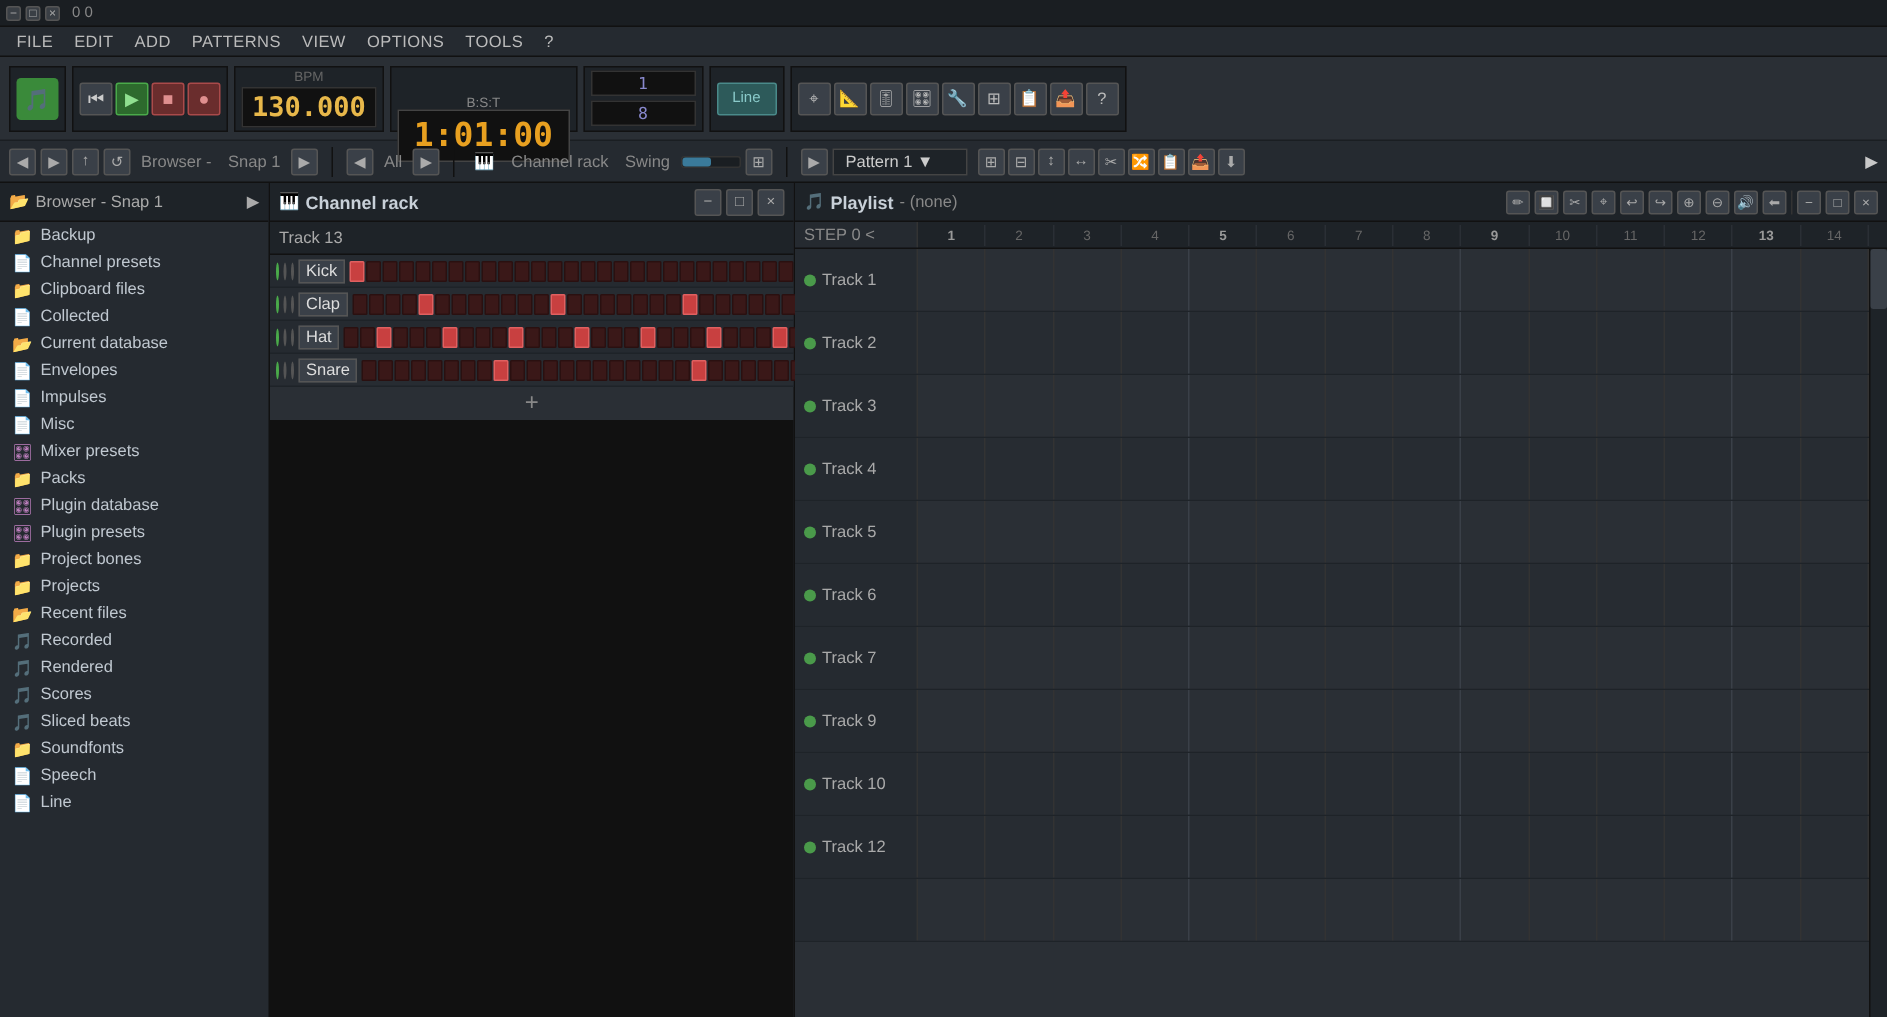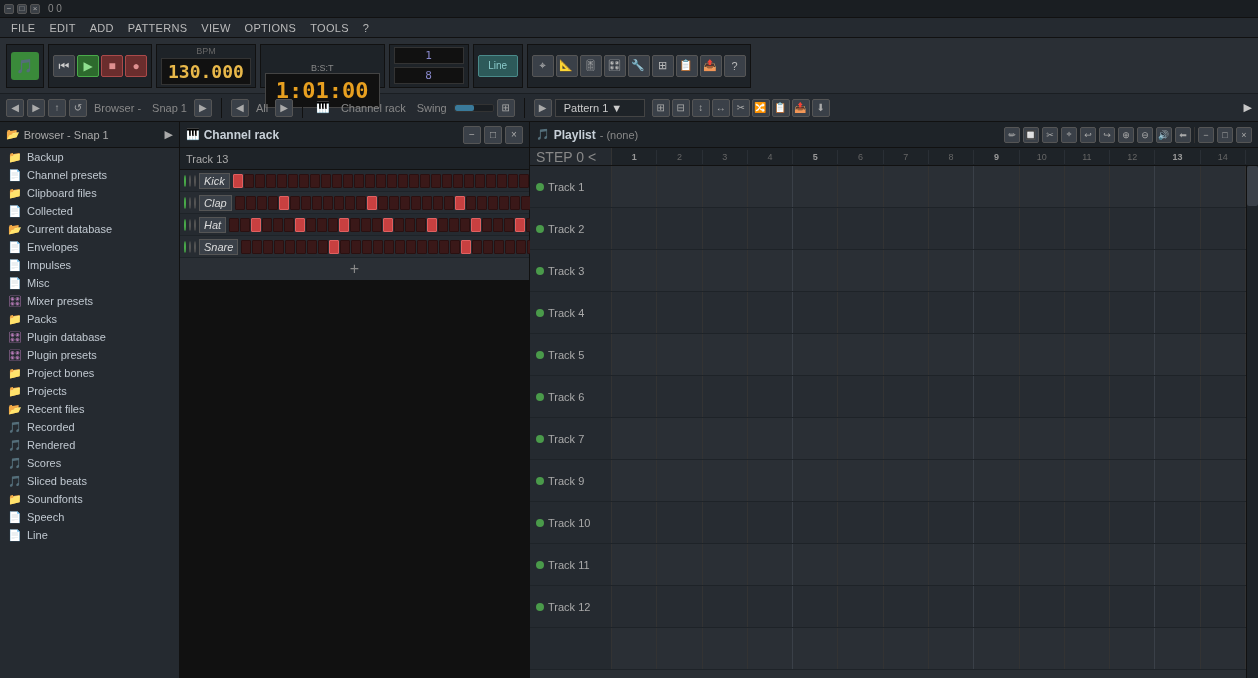--- a/index.html
+++ b/index.html
@@ -220,21 +220,20 @@
     .track-label-header { color: #aaa; }
 
     .channel-row {
       height: 22px;
       display: flex;
       align-items: center;
       border-bottom: 1px solid #1e2328;
       padding: 0 4px;
       gap: 3px;
       background: #252a30;
-      font-style: italic;
     }
     .channel-row:nth-child(even) { background: #272c32; }
 
     .ch-control {
       width: 12px; height: 12px;
       border-radius: 50%;
       border: 1px solid #555;
       background: #3a4048;
       cursor: pointer;
     }
@@ -897,21 +896,21 @@
         <div class="pl-btn">⬅</div>
         <div style="width:1px; height:16px; background:#333;"></div>
         <div class="pl-btn">−</div>
         <div class="pl-btn">□</div>
         <div class="pl-btn">×</div>
       </div>
     </div>
 
     <div class="playlist-ruler">
       <div class="ruler-track-label">
-        <span style="font-size:14px; color:#888;text-align:center;">STEP 0 &lt;</span>
+        <span style="font-size:11px; color:#888;text-align:center;">STEP 0 &lt;</span>
       </div>
       <div class="ruler-numbers" id="ruler-numbers">
           <div class="ruler-num major">1</div>
           <div class="ruler-num">2</div>
           <div class="ruler-num">3</div>
           <div class="ruler-num">4</div>
           <div class="ruler-num major">5</div>
           <div class="ruler-num">6</div>
           <div class="ruler-num">7</div>
           <div class="ruler-num">8</div>
@@ -1121,42 +1120,20 @@
               <div class="pl-grid-cell"></div>
               <div class="pl-grid-cell"></div>
               <div class="pl-grid-cell"></div>
               <div class="pl-grid-cell"></div>
               <div class="pl-grid-cell"></div>
             </div>
           </div>
           <div class="pl-track-row">
             <div class="pl-track-label">
               <div class="pl-track-dot"></div>
-              <span>Track 11</span>
-            </div>
-            <div class="pl-track-content" style="background: rgb(42, 47, 53);">
-              <div class="pl-grid-cell"></div>
-              <div class="pl-grid-cell"></div>
-              <div class="pl-grid-cell"></div>
-              <div class="pl-grid-cell"></div>
-              <div class="pl-grid-cell"></div>
-              <div class="pl-grid-cell"></div>
-              <div class="pl-grid-cell"></div>
-              <div class="pl-grid-cell"></div>
-              <div class="pl-grid-cell"></div>
-              <div class="pl-grid-cell"></div>
-              <div class="pl-grid-cell"></div>
-              <div class="pl-grid-cell"></div>
-              <div class="pl-grid-cell"></div>
-              <div class="pl-grid-cell"></div>
-            </div>
-          </div>
-          <div class="pl-track-row">
-            <div class="pl-track-label">
-              <div class="pl-track-dot"></div>
               <span>Track 12</span>
             </div>
             <div class="pl-track-content" style="background: rgb(39, 44, 50);">
               <div class="pl-grid-cell"></div>
               <div class="pl-grid-cell"></div>
               <div class="pl-grid-cell"></div>
               <div class="pl-grid-cell"></div>
               <div class="pl-grid-cell"></div>
               <div class="pl-grid-cell"></div>
               <div class="pl-grid-cell"></div>

